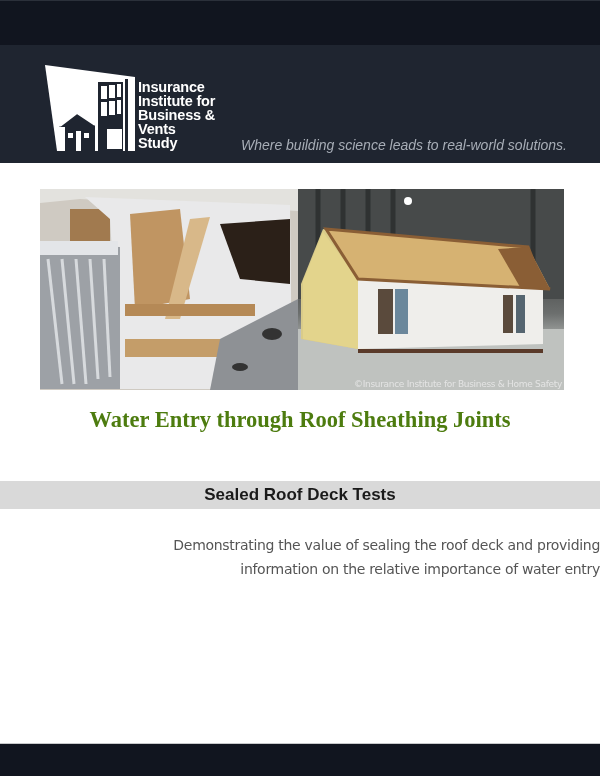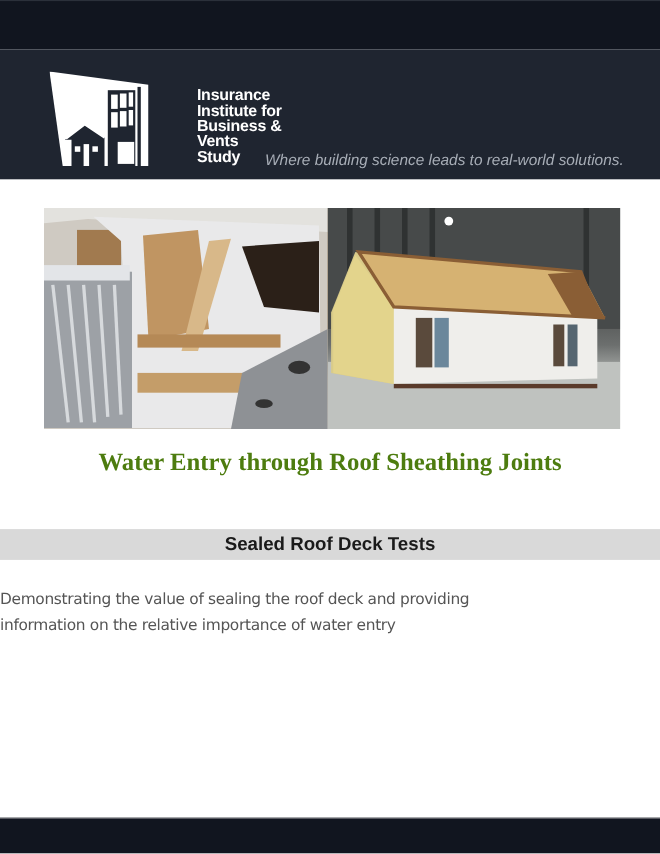--- a/index.html
+++ b/index.html
@@ -16,21 +16,21 @@
       background: #1f2530;
     }
     .logo {
       position: absolute; left: 45px; top: 65px; width: 90px; height: 86px;
     }
     .logo-text {
       position: absolute; left: 138px; top: 80px; color: #ffffff;
       font-family: "Liberation Sans", sans-serif; font-weight: bold;
       font-size: 14.5px; line-height: 14px; letter-spacing: -0.2px;
     }
-    .logo-text div { white-space: nowrap; margin-left: 41px; }
+    .logo-text div { white-space: nowrap; }
     .tagline {
       position: absolute; right: 33px; top: 137px;
       color: #a7adb6; font-style: italic; font-size: 14px;
       font-family: "Liberation Sans", sans-serif; white-space: nowrap;
     }
 
     .photos {
       position: absolute; left: 40px; top: 189px; width: 524px; height: 201px;
       display: flex; overflow: hidden;
     }
@@ -53,21 +53,21 @@
       font-family: "Liberation Serif", serif; font-weight: bold;
       font-size: 22.5px; line-height: 30px; color: #4d7c0f;
     }
     .subtitle-bar {
       position: absolute; left: 0; top: 481px; width: 600px; height: 28px;
       background: #d9d9d9; text-align: center;
       font-family: "Liberation Sans", sans-serif; font-weight: bold; font-size: 17px;
       line-height: 28px; color: #1a1a1a;
     }
     .description {
-      position: absolute; left: 0; top: 533px; width: 600px; text-align: left;
+      position: absolute; left: 0; top: 533px; width: 600px; text-align: right;
       font-family: "DejaVu Sans", sans-serif; font-size: 14px; line-height: 24px;
       color: #555555; letter-spacing: -0.3px;
     }
     .description div { white-space: nowrap; }
     .footer {
       position: absolute; left: 0; top: 743px; width: 600px; height: 33px;
       background: #11151f; border-top: 1px solid #c8c9cb;
     }
   </style>
 </head>
@@ -148,20 +148,21 @@
       <polygon points="60,90 245,98 245,155 60,160" fill="#efeeeb"></polygon>
       <polygon points="28,40 230,58 252,100 60,90" fill="#d6b272"></polygon>
       <polygon points="28,40 60,90 252,100 246,98 230,58" fill="none" stroke="#8a5e35" stroke-width="3"></polygon>
       <polygon points="200,60 230,58 252,100 222,98" fill="#8a5e35"></polygon>
       <rect x="80" y="100" width="15" height="45" fill="#5a4a3c"></rect>
       <rect x="97" y="100" width="13" height="45" fill="#6b879b"></rect>
       <rect x="205" y="106" width="10" height="38" fill="#5a4a3c"></rect>
       <rect x="218" y="106" width="9" height="38" fill="#556570"></rect>
       <rect x="60" y="160" width="185" height="4" fill="#5a3a2a"></rect>
     </svg>
+    <div class="credit">©Insurance Institute for Business &amp; Home Safety</div>
   </div>
 </div>
 
 <div class="title">
   <div>Water Entry through Roof Sheathing Joints</div>
 </div>
 
 <div class="subtitle-bar">Sealed Roof Deck Tests</div>
 
 <div class="description">

